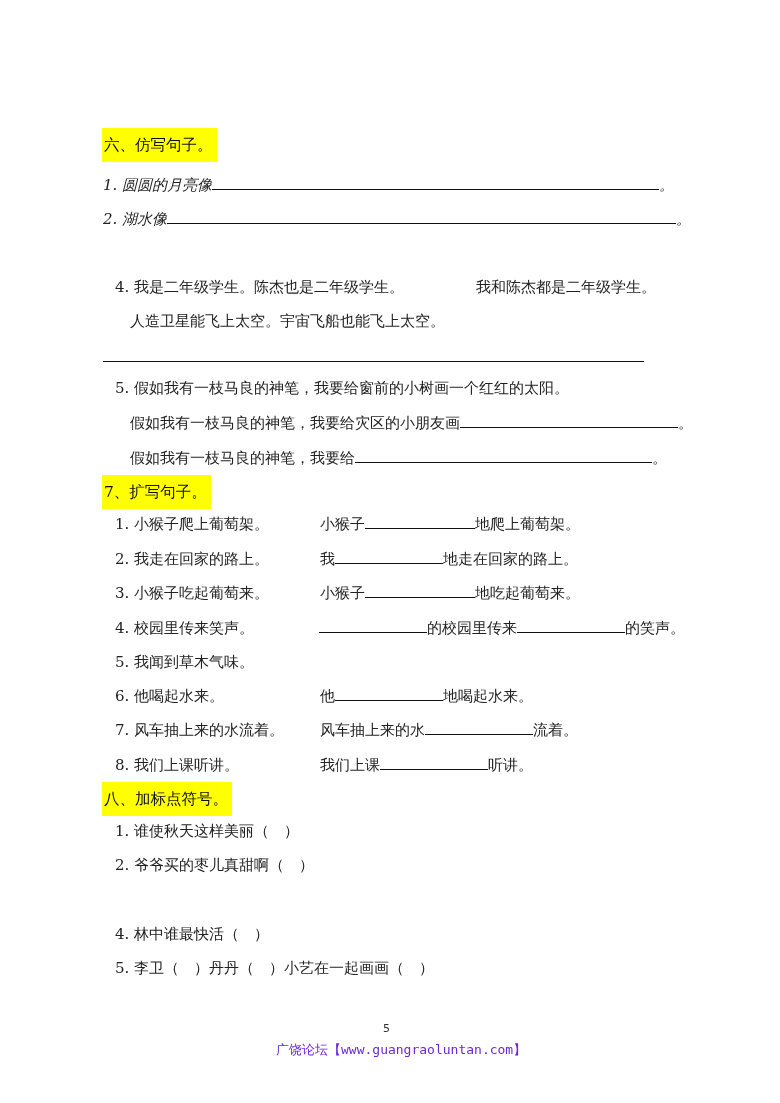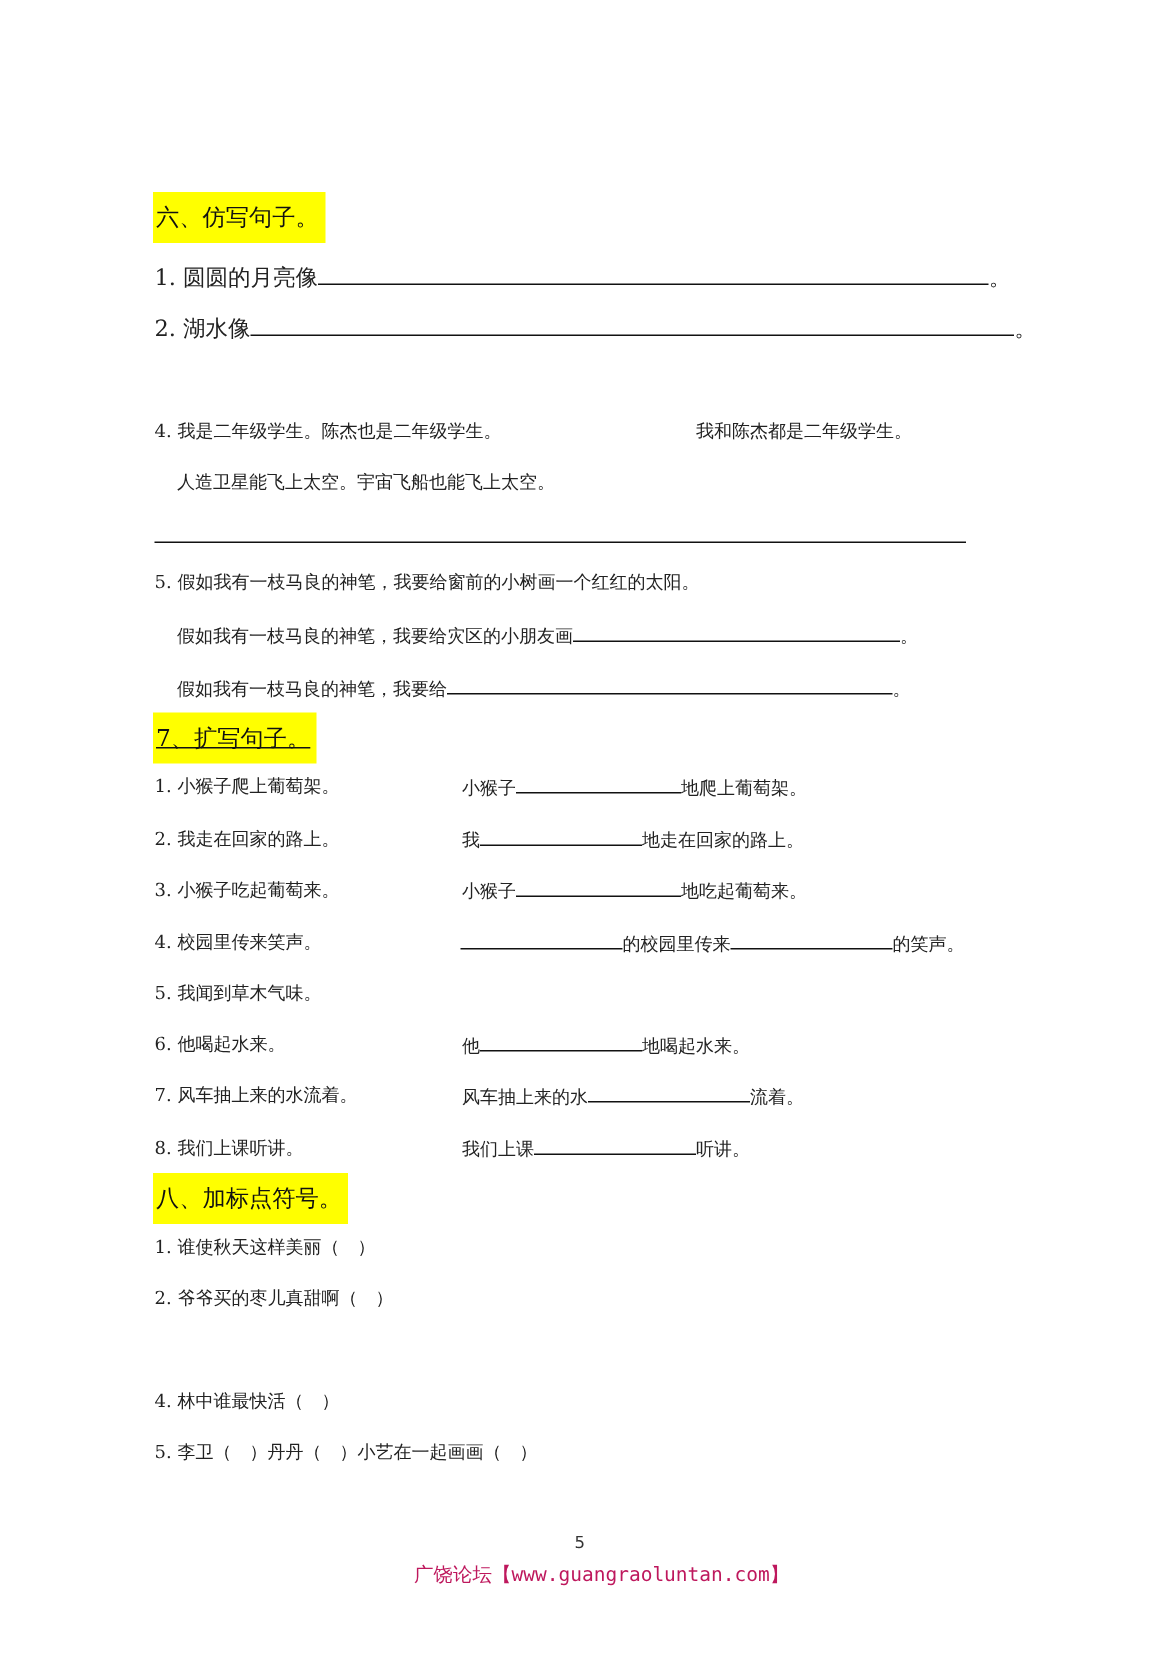--- a/index.html
+++ b/index.html
@@ -1,25 +1,25 @@
 <!DOCTYPE html>
 <html><head>
 <meta charset="utf-8">
 <style>
   html, body { margin:0; padding:0; background:#ffffff; }
   body { width:780px; height:1103px; position:relative; overflow:hidden;
          font-family:"DejaVu Serif", "Liberation Serif", serif; color:#222; }
   .page { position:absolute; left:0; top:0; width:720px; height:1103px; }
-  .row { position:absolute; left:103px; font-size:15px; line-height:20px; white-space:nowrap; }
+  .row { position:absolute; left:103px; font-size:15px; line-height:20px; white-space:nowrap;font-style:italic; }
   .hl { position:absolute; background:#ffff00; font-size:15.5px; line-height:20px; padding:7px 4px 7px 2px; color:#111; }
   .blank { display:inline-block; border-bottom:1.6px solid #111; height:14px; vertical-align:baseline; }
-  .abs { position:absolute; white-space:nowrap; font-size:12px; line-height:20px; }
+  .abs { position:absolute; white-space:nowrap; font-size:15px; line-height:20px;margin-left:12px; }
   .hline { position:absolute; height:0; border-top:1.6px solid #111; }
   .pnum { position:absolute; left:383px; top:1022px; font-family:"DejaVu Sans", sans-serif; font-size:11px; color:#333; }
-  .footer { position:absolute; left:276px; top:1041px; font-size:13px; color:#be185d; font-family:"DejaVu Sans Mono", monospace; }
+  .footer { position:absolute; left:276px; top:1041px; font-size:13px; color:#6d28d9; font-family:"DejaVu Sans Mono", monospace; }
   .footer .cn { font-family:"DejaVu Sans", sans-serif; }
 </style>
 </head>
 <body>
 
 <div class="page">
 
   <div class="hl" style="left:102px; top:128px;">六、仿写句子。</div>
 
   <div class="row" style="top:175px;">
@@ -35,21 +35,21 @@
   <div class="hline" style="left:103px; top:361px; width:541px;"></div>
 
   <div class="abs" style="left:103px; top:378px;">5. 假如我有一枝马良的神笔，我要给窗前的小树画一个红红的太阳。</div>
   <div class="abs" style="left:118px; top:413px;">
     <span>假如我有一枝马良的神笔，我要给灾区的小朋友画</span><span class="blank" style="width:218px;"></span><span>。</span>
   </div>
   <div class="abs" style="left:118px; top:448px;">
     <span>假如我有一枝马良的神笔，我要给</span><span class="blank" style="width:297px;"></span><span>。</span>
   </div>
 
-  <div class="hl" style="left:102px; top:475px;text-decoration:underline;">7、扩写句子。</div>
+  <div class="hl" style="left:102px; top:475px;">7、扩写句子。</div>
 
   <div class="abs" style="left:103px; top:514px;">1. 小猴子爬上葡萄架。</div>
   <div class="abs" style="left:308px; top:514px;">
     <span>小猴子</span><span class="blank" style="width:110px;"></span><span>地爬上葡萄架。</span>
   </div>
 
   <div class="abs" style="left:103px; top:549px;">2. 我走在回家的路上。</div>
   <div class="abs" style="left:308px; top:549px;">
     <span>我</span><span class="blank" style="width:108px;"></span><span>地走在回家的路上。</span>
   </div>

